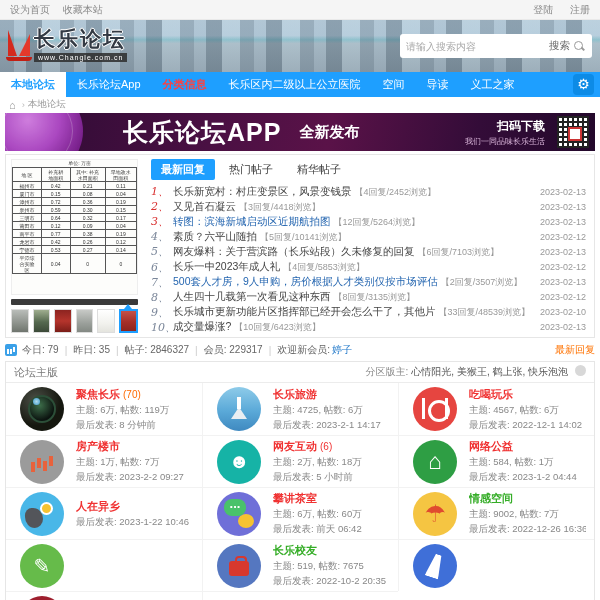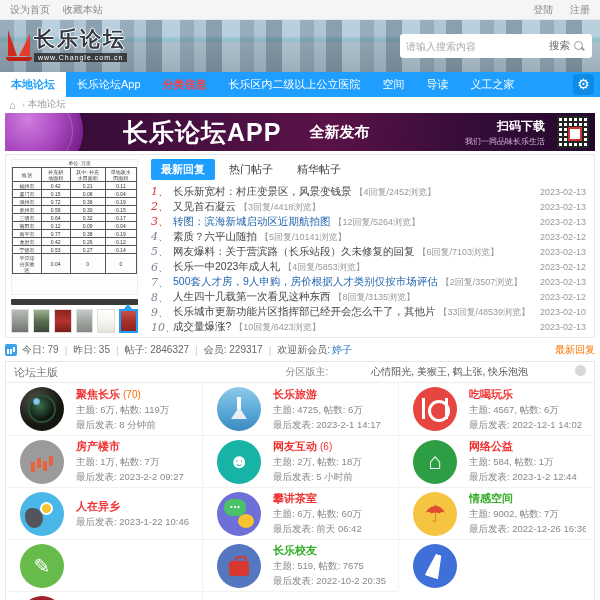--- a/index.html
+++ b/index.html
@@ -64,21 +64,21 @@
   .banner { position:relative; margin:1px 5px 3px; height:38px; overflow:hidden;
     background:linear-gradient(100deg,#2c0b33 0%,#4a1043 35%,#5a1248 55%,#330c38 80%,#23082b 100%);
     display:flex; align-items:center; }
   .globe { position:absolute; left:-14px; top:-28px; width:92px; height:92px; border-radius:50%;
     background:radial-gradient(circle at 40% 38%,#e08af0 0%,#b84fd0 40%,#7c1f90 75%,#570f6e 100%);
     opacity:.9; }
   .globe::after { content:""; position:absolute; inset:10px; border-radius:50%;
     border:1px solid rgba(255,255,255,.25); }
   .banner-title { position:relative; margin-left:118px; font-size:25px; font-weight:bold;
     color:#fff; letter-spacing:1px; }
-  .banner-sub { position:relative; margin-left:28px; font-size:15px; font-weight:bold; color:#fff; }
+  .banner-sub { position:relative; margin-left:18px; font-size:15px; font-weight:bold; color:#fff; }
   .banner-right { position:relative; margin-left:auto; text-align:right; padding-right:4px; }
   .banner-scan { font-size:12px; font-weight:bold; color:#fff; }
   .banner-slogan { font-size:8px; color:#dcb8dc; margin-top:1px; }
   .qr { width:32px; height:32px; margin:0 6px 0 8px; background:#fff; position:relative;
     background-image:
       repeating-linear-gradient(0deg,#222 0 2px,transparent 2px 5px),
       repeating-linear-gradient(90deg,#222 0 2px,#fff 2px 5px); }
   .qr::after { content:""; position:absolute; left:11px; top:11px; width:10px; height:10px;
     background:#fff; border:2px solid #c33; }
 
@@ -133,21 +133,21 @@
   .stats-item { margin-right:6px; }
   .stats-sep { color:#ccc; margin-right:6px; }
   .stats-name { color:#1e77c9; margin-left:2px; }
   .stats-latest { margin-left:auto; color:#ff7200; cursor:pointer; }
 
   
   .forum { margin:0 5px; background:#fff; border:1px solid #e6e6e6; }
   .forum-head { height:21px; display:flex; align-items:center; justify-content:space-between;
     padding:0 8px; border-bottom:1px solid #ececec; }
   .forum-title { font-size:11px; color:#777; }
-  .mods { display:flex; align-items:flex-start; font-size:10px; color:#888;gap:40px; }
+  .mods { display:flex; align-items:flex-start; font-size:10px; color:#888; }
   .mods b { font-weight:normal; color:#555; margin-left:3px; }
   .collapse { width:11px; height:11px; border-radius:50%; background:#d8d8d8; margin-left:7px;
     cursor:pointer; }
   .grid { display:flex; flex-wrap:wrap; }
   .cell { width:33.333%; height:52px; display:flex; align-items:center; padding:0 8px 0 14px;
     border-top:1px solid #f2f2f2; border-left:1px solid #f2f2f2; cursor:pointer; }
   .cell:nth-child(3n+1) { border-left:0; }
   .cell:nth-child(-n+3) { border-top:0; }
   .f-icon { flex:0 0 44px; width:44px; height:44px; border-radius:50%; margin-right:12px;
     position:relative; display:flex; align-items:center; justify-content:center;
@@ -493,21 +493,21 @@
         <div class="f-last">最后发表: 5 小时前</div>
       </span>
     </div>
 
 
     <div class="cell">
       <span class="f-icon ic-house">⌂</span>
       <span class="f-info">
         <div class="f-trow"><a style="color: rgb(240, 50, 50); font-family: Liberation Serif, serif;">网络公益</a></div>
         <div class="f-stats">主题: 584, 帖数: 1万</div>
-        <div class="f-last">最后发表: 2023-1-2 12:44</div>
+        <div class="f-last">最后发表: 2023-1-2 04:44</div>
       </span>
     </div>
 
     <div class="cell">
       <span class="f-icon ic-globe"></span>
       <span class="f-info">
         <div class="f-trow"><a style="color: rgb(240, 50, 50);">人在异乡</a></div>
         <div class="f-last">最后发表: 2023-1-22 10:46</div>
       </span>
     </div>

